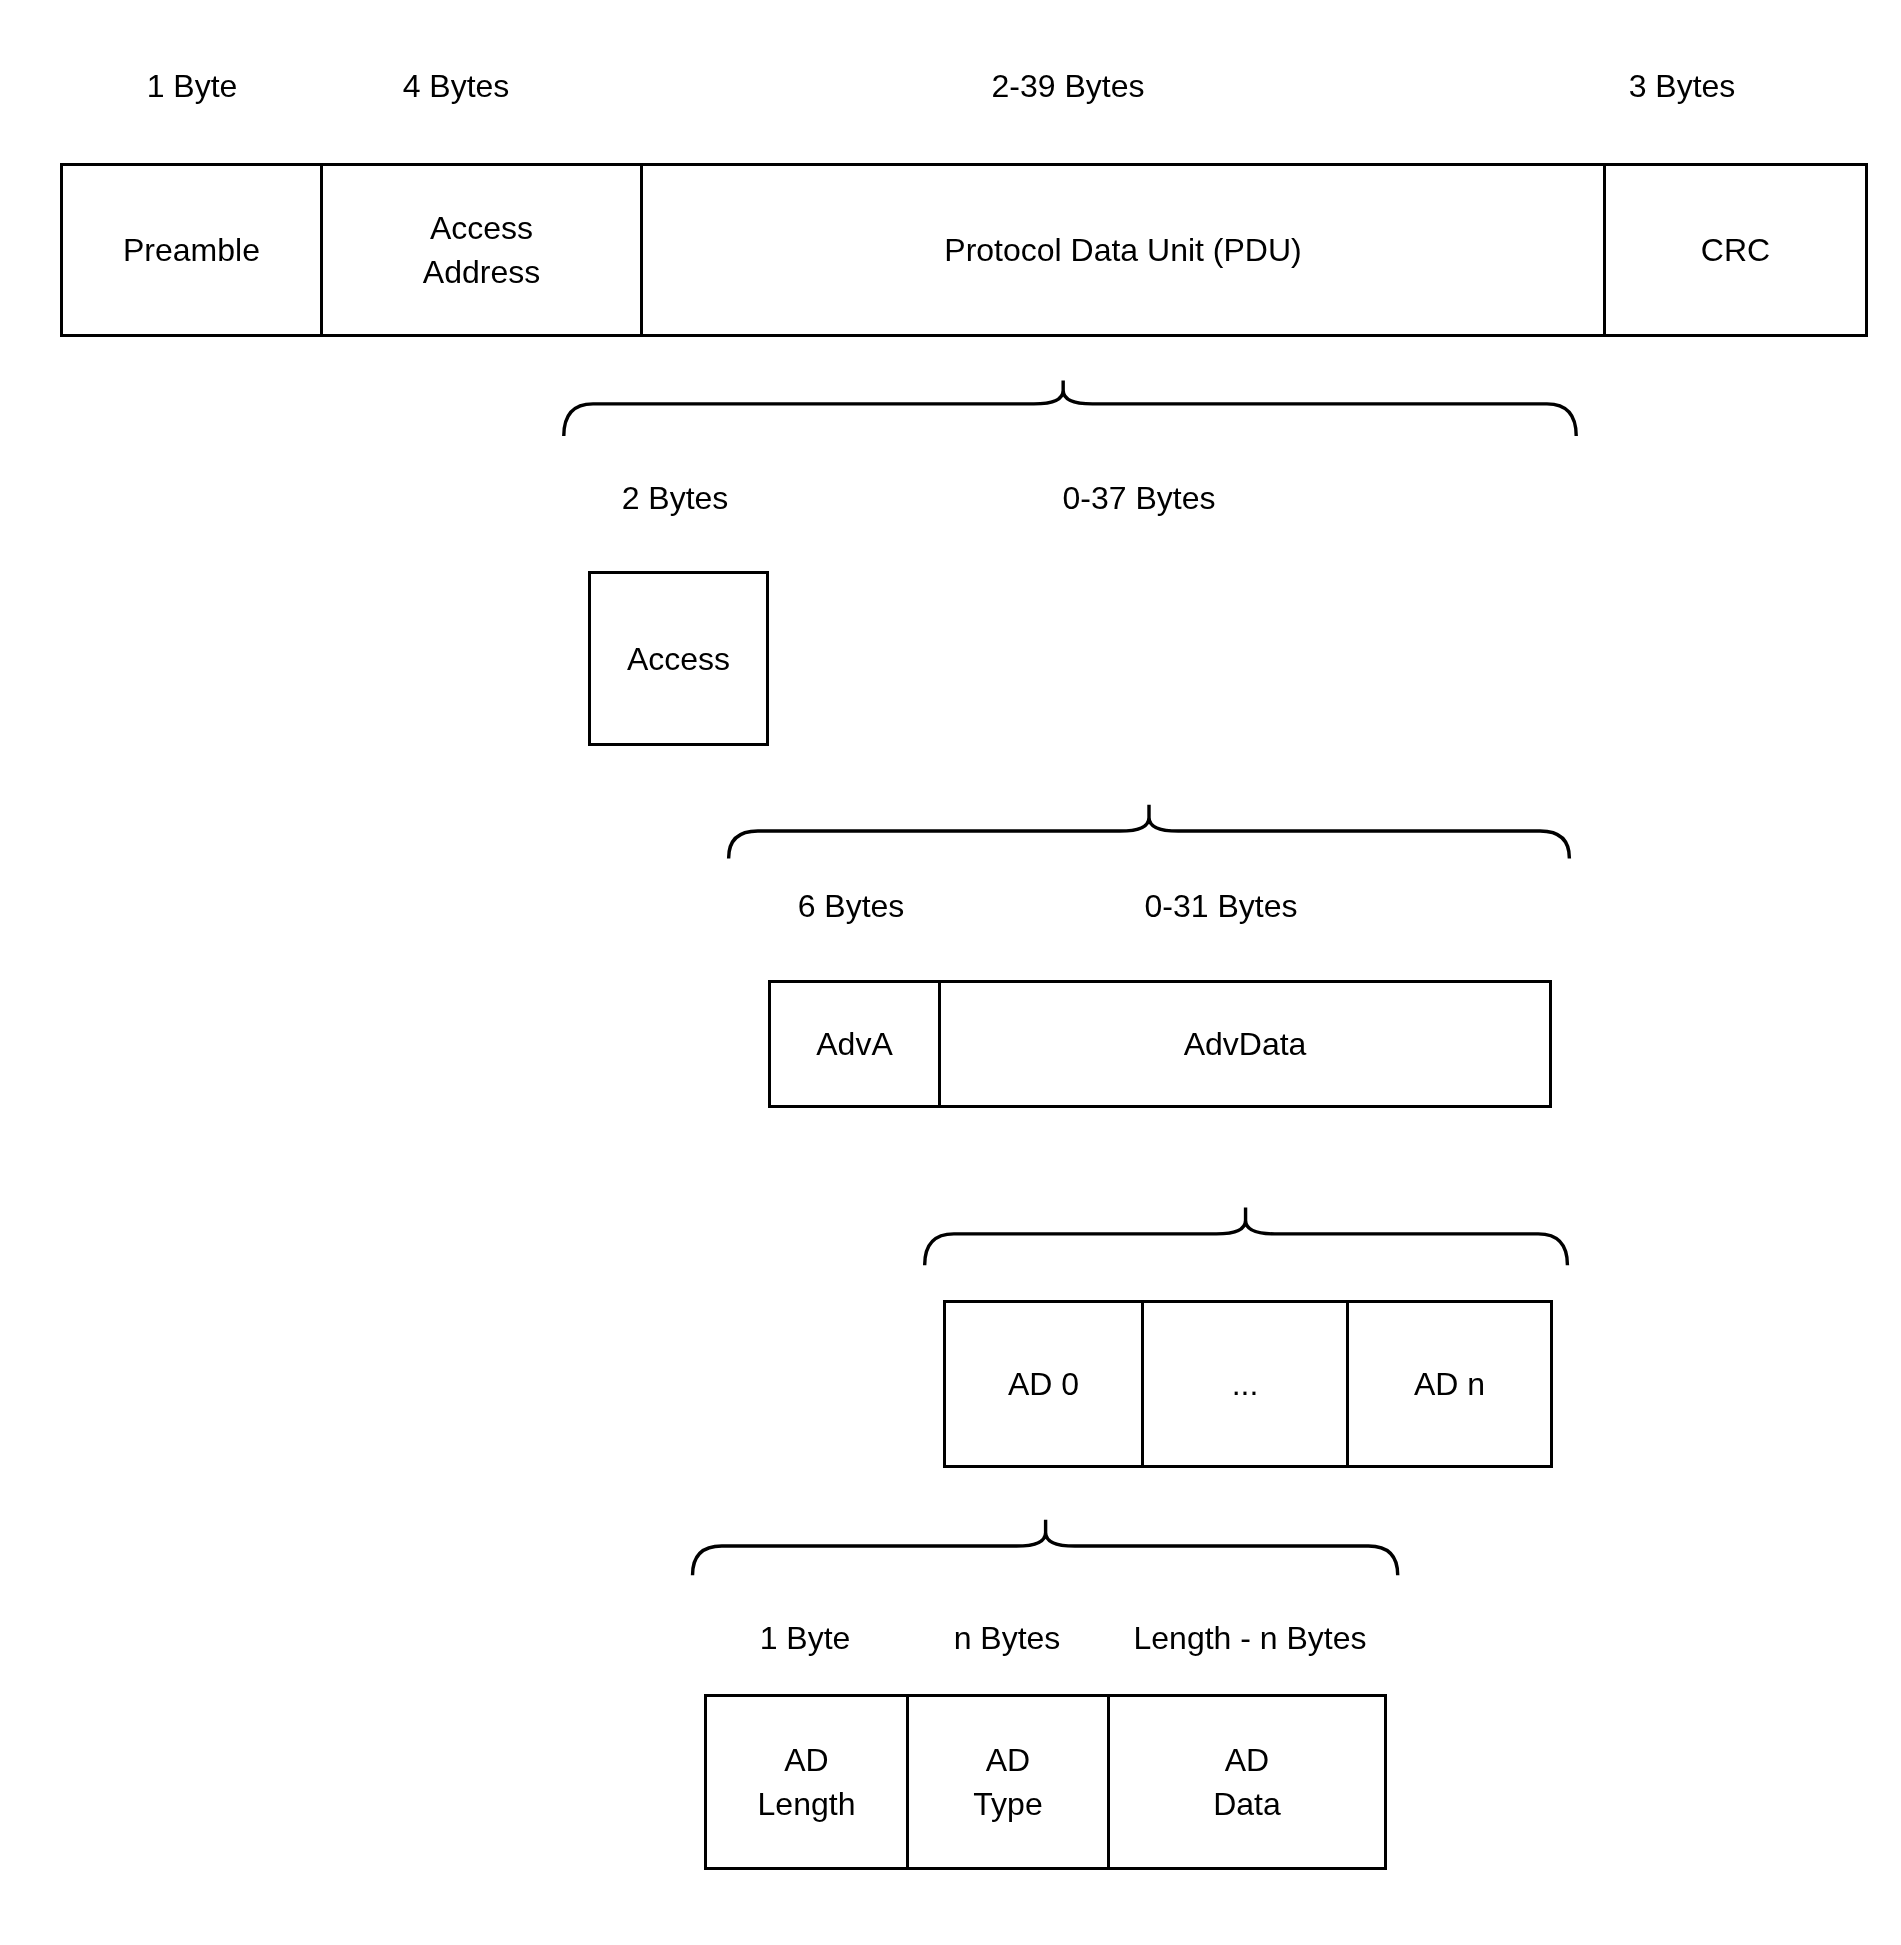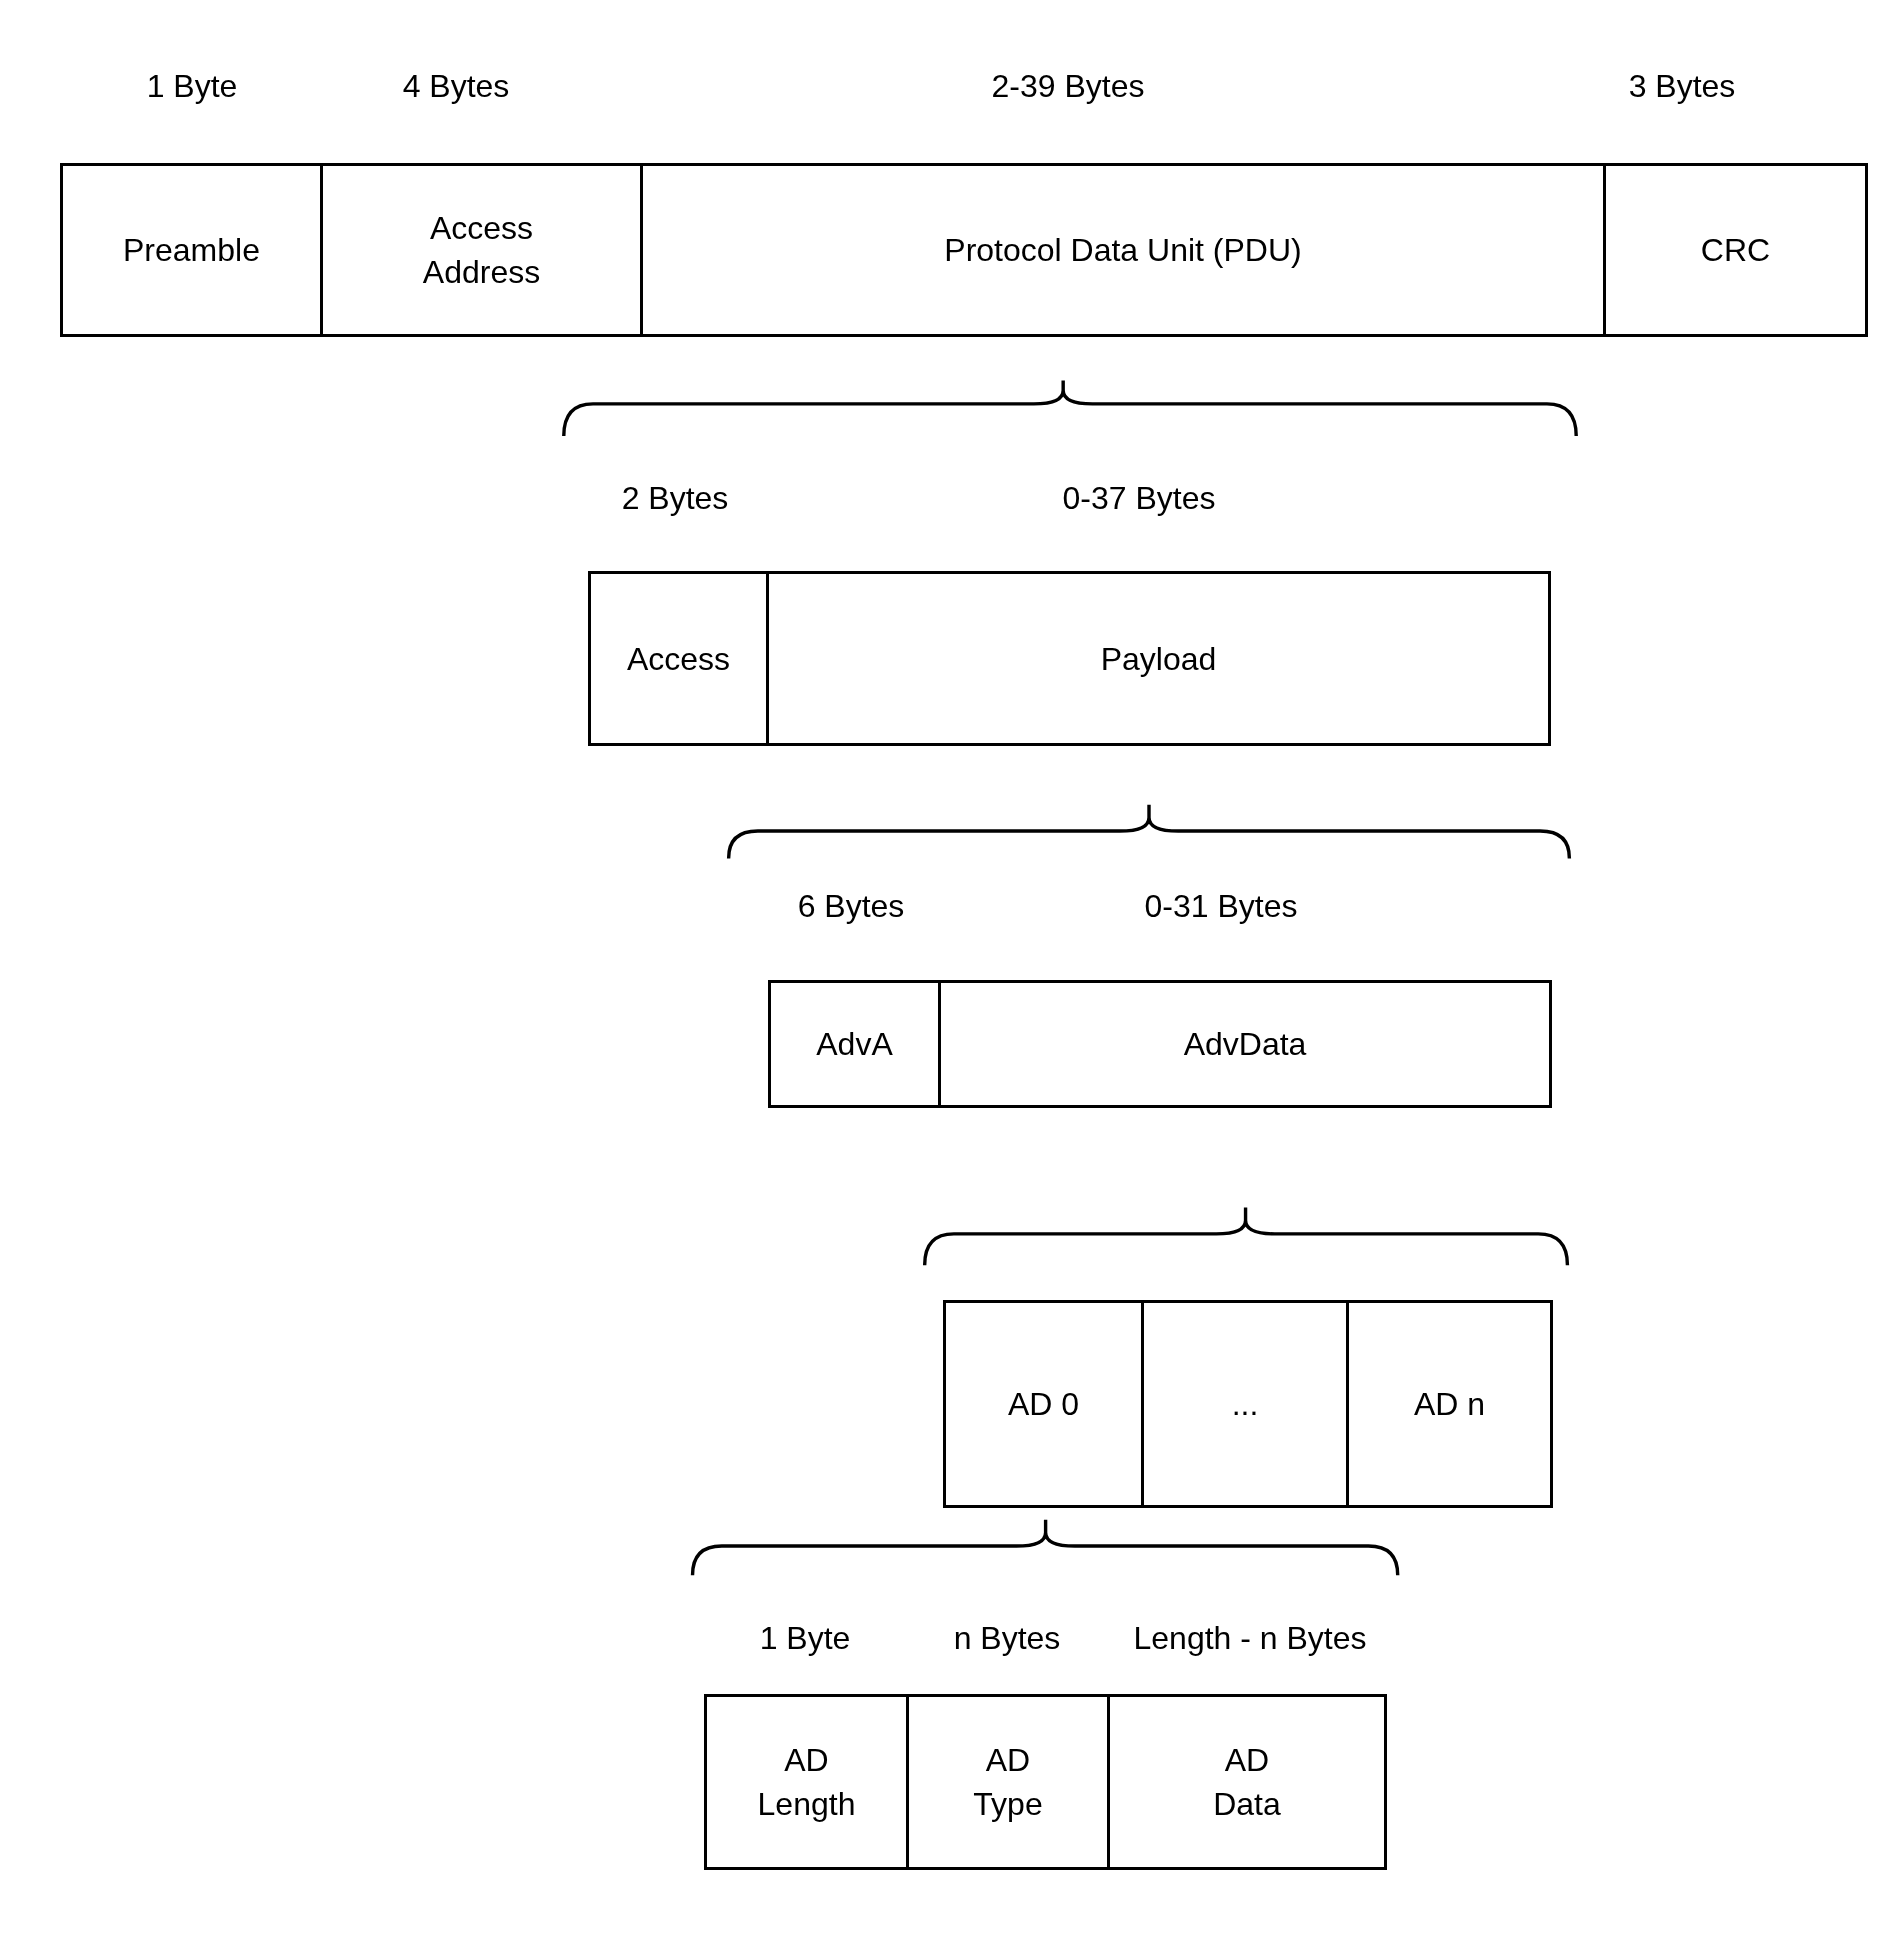--- a/index.html
+++ b/index.html
@@ -79,38 +79,35 @@
     </div>
   </div>
 
   <div class="size-label" style="left:675px;  top:482px">2 Bytes</div>
   <div class="size-label" style="left:1139px; top:482px">0-37 Bytes</div>
 
   <div class="row" style="left:588px; top:571px; width:964px; height:175px">
     <div class="cell" style="width:181px">
       <span class="cell-label">Access</span>
     </div>
-    <div class="cell" style="width:782px">
-      <span class="cell-label">Payload</span>
-    </div>
   </div>
 
   <div class="size-label" style="left:851px;  top:890px">6 Bytes</div>
   <div class="size-label" style="left:1221px; top:890px">0-31 Bytes</div>
 
   <div class="row" style="left:768px; top:980px; width:784px; height:128px">
     <div class="cell" style="width:173px">
       <span class="cell-label">AdvA</span>
     </div>
     <div class="cell" style="width:611px">
       <span class="cell-label">AdvData</span>
     </div>
   </div>
 
-  <div class="row" style="left:943px; top:1300px; width:610px; height:208px">
+  <div class="row" style="left:943px; top:1300px; width:610px; height:168px">
     <div class="cell" style="width:201px">
       <span class="cell-label">AD 0</span>
     </div>
     <div class="cell" style="width:205px">
       <span class="cell-label">...</span>
     </div>
     <div class="cell" style="width:204px">
       <span class="cell-label">AD n</span>
     </div>
   </div>

